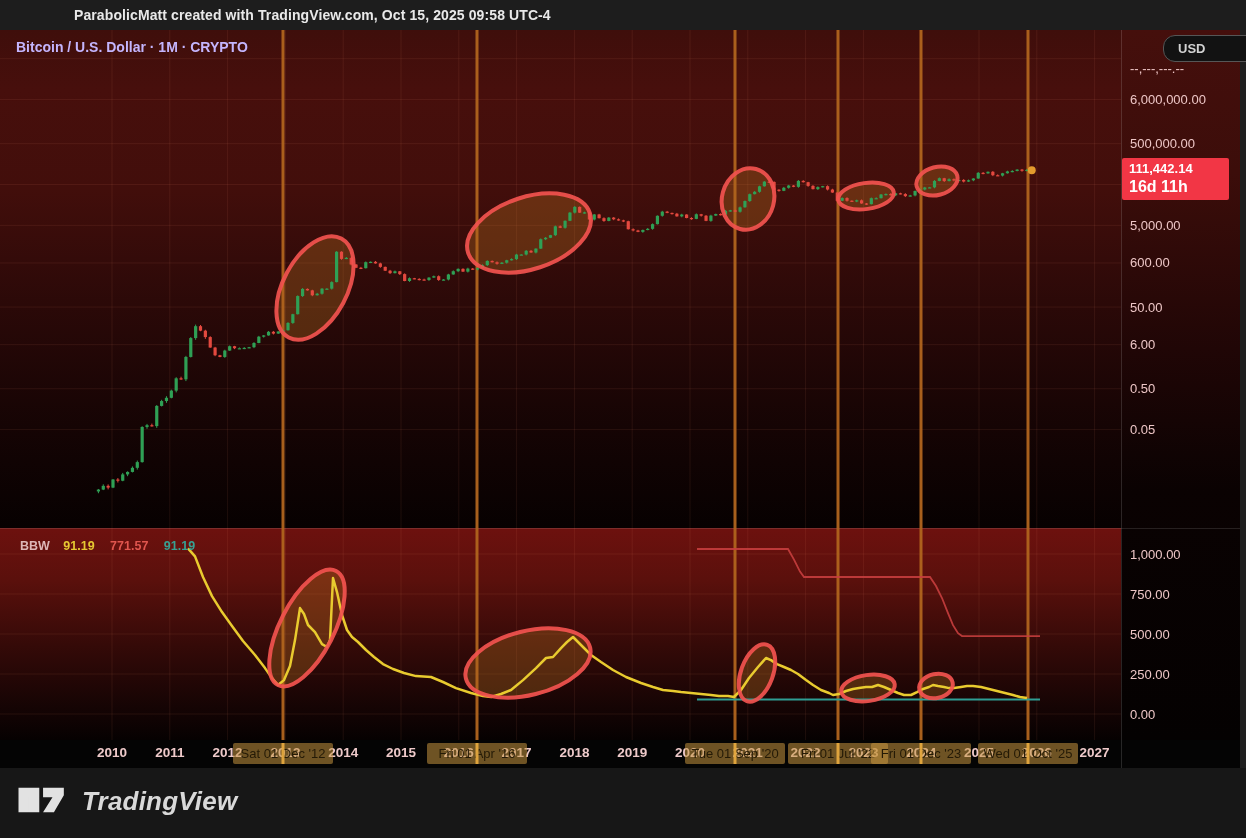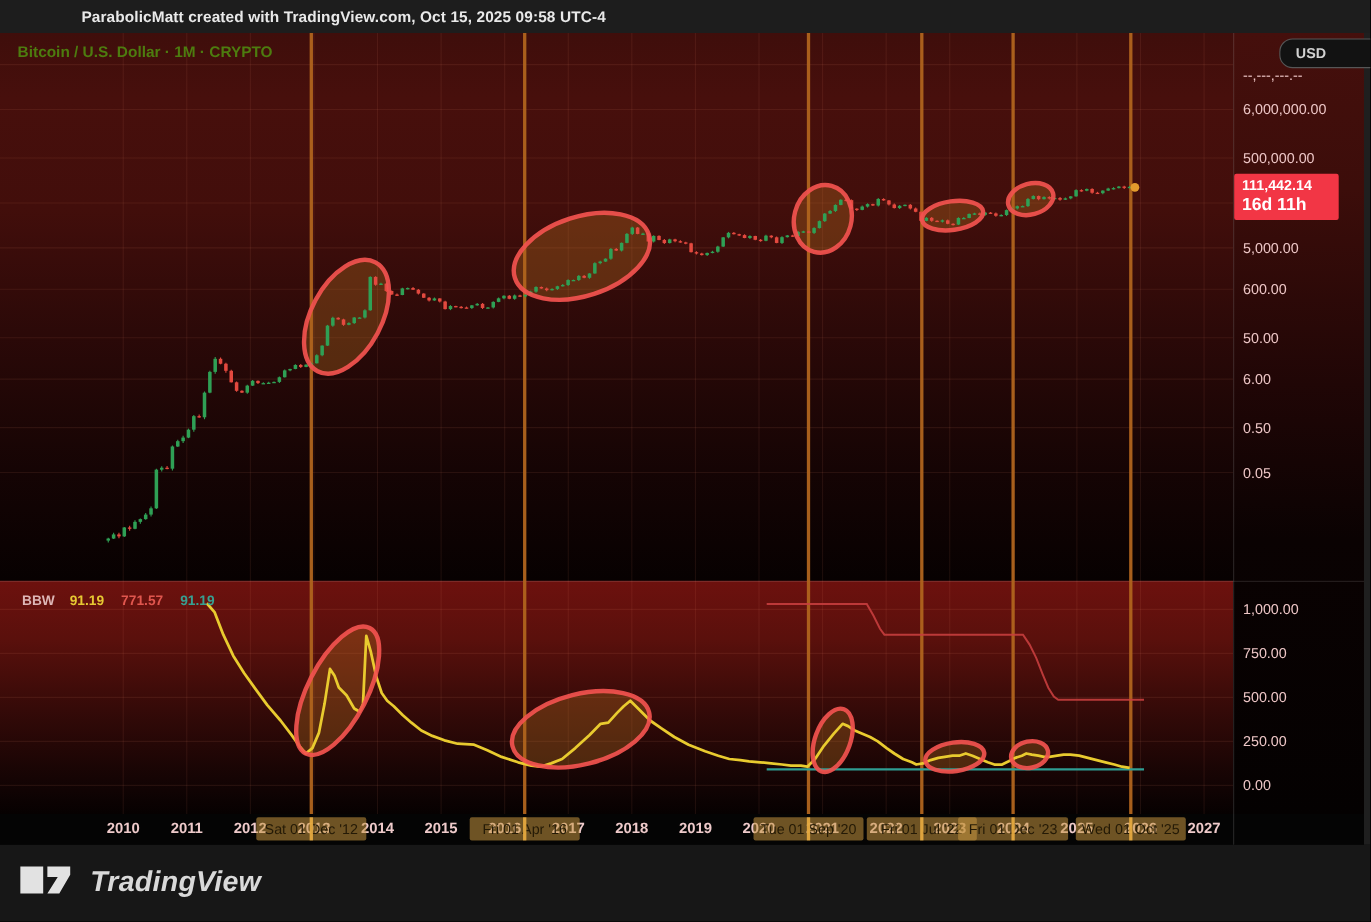--- a/index.html
+++ b/index.html
@@ -12,26 +12,26 @@
      background:linear-gradient(180deg,#3f0e0b 0%,#470f0c 12%,#420e0b 32%,#2b0908 55%,#150404 80%,#070101 100%);}
   .bg-bbw{position:absolute;left:0;top:528px;width:1121px;height:212px;z-index:1;
      background:linear-gradient(180deg,#6d110e 0%,#5a100c 25%,#350a08 55%,#150404 85%,#060101 100%);}
   .bg-scale{position:absolute;left:1121px;top:30px;width:119px;height:710px;z-index:1;
      background:linear-gradient(180deg,#450f0c 0%,#3c0d0a 20%,#200606 45%,#0a0202 65%,#040101 100%);}
   .bg-axis{position:absolute;left:0;top:740px;width:1240px;height:28px;background:#040404;z-index:1;}
   .bg-right{position:absolute;left:1240px;top:30px;width:6px;height:738px;background:#1f1f1f;z-index:1;}
   .sep-v{position:absolute;left:1121px;top:30px;width:1px;height:738px;background:rgba(255,255,255,.14);z-index:2;}
   .sep-h{position:absolute;left:0;top:528px;width:1240px;height:1px;background:rgba(255,255,255,.12);z-index:2;}
   #chart-svg{position:absolute;left:0;top:0;z-index:3;}
-  .symbol-title{position:absolute;left:16px;top:39px;z-index:4;color:#4d7c0f;font-size:14px;font-weight:600;}
+  .symbol-title{position:absolute;left:16px;top:39px;z-index:4;color:#c4b5fd;font-size:14px;font-weight:600;}
   .usd-btn{position:absolute;left:1163px;top:35px;width:106px;height:27px;z-index:4;
      background:#121212;border:1px solid #565656;border-radius:12px;text-align:left;padding:0 0 0 14px;
      color:#d2d2d2;font-size:13px;font-weight:600;font-family:"Liberation Sans",sans-serif;cursor:pointer;}
   .price-label{position:absolute;left:1122px;top:158px;width:84px;z-index:4;background:#f23645;
-     border-radius:2px;padding:3px 4px 4px 7px;color:#fff;}
+     border-radius:2px;padding:3px 16px 4px 7px;color:#fff;}
   .pl-price{font-size:13px;font-weight:700;}
   .pl-count{font-size:16px;font-weight:600;margin-top:2px;}
   .bbw-legend{position:absolute;left:20px;top:539px;z-index:4;font-size:12.5px;font-weight:700;}
   .bbw-legend .bl-name{color:#ddb6b6;margin-right:10px;}
   .bbw-legend .bl-v1{color:#e6c832;margin-right:12px;}
   .bbw-legend .bl-v2{color:#e0564e;margin-right:12px;}
   .bbw-legend .bl-v3{color:#37a092;}
   .footer{position:absolute;left:0;top:768px;width:1246px;height:70px;background:#171717;z-index:5;}
   .logo{position:absolute;left:16px;top:16px;display:flex;align-items:center;gap:10px;}
   .logo-text{color:#d9d9d9;font-size:26px;font-weight:700;letter-spacing:.2px;font-style:italic;}

